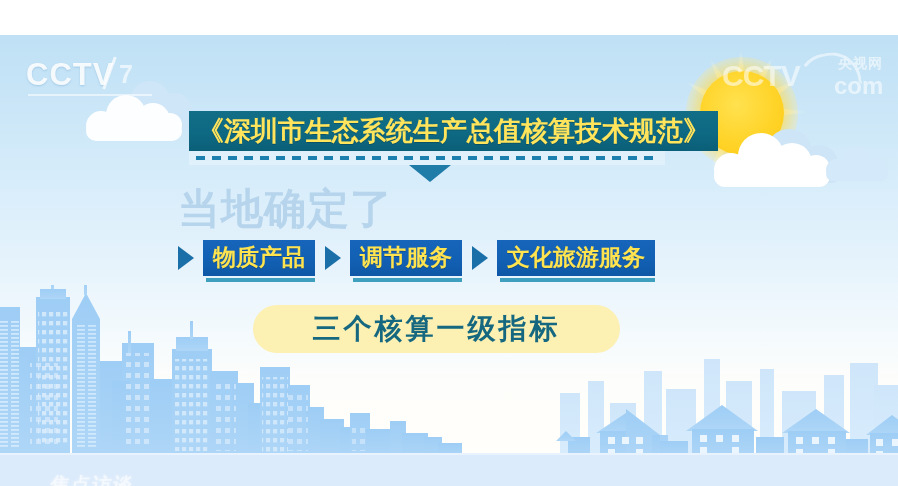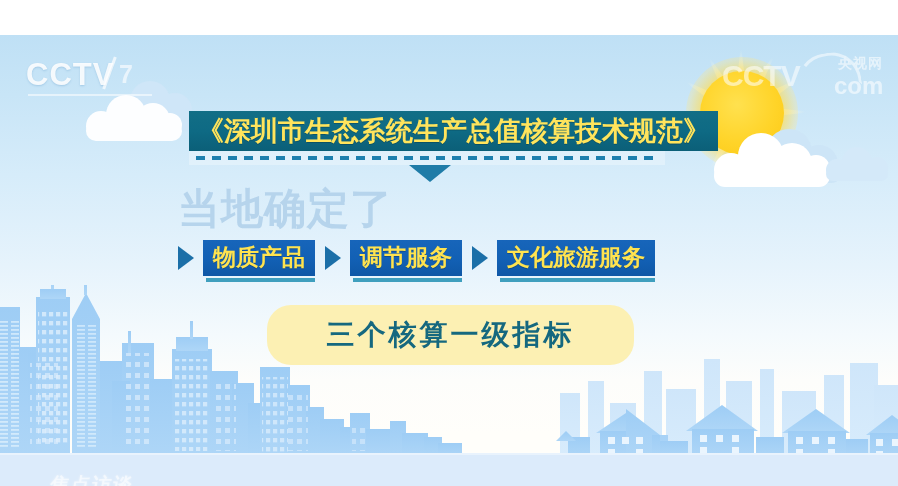--- a/index.html
+++ b/index.html
@@ -300,22 +300,22 @@
     left: 3px;
     bottom: -6px;
     width: calc(100% - 3px);
     height: 4px;
     background: #3f9fbe;
   }
 
   
   .yellow-pill {
     position: absolute;
-    left: 267px; top: 270px;
-    width: 367px; height: 60px;
+    left: 253px; top: 270px;
+    width: 367px; height: 48px;
     background: #fcf0b3;
     border-radius: 24px;
     display: flex;
     align-items: center;
     justify-content: center;
   }
   .yellow-pill span {
     font-size: 28px;
     font-weight: bold;
     color: #15687f;

